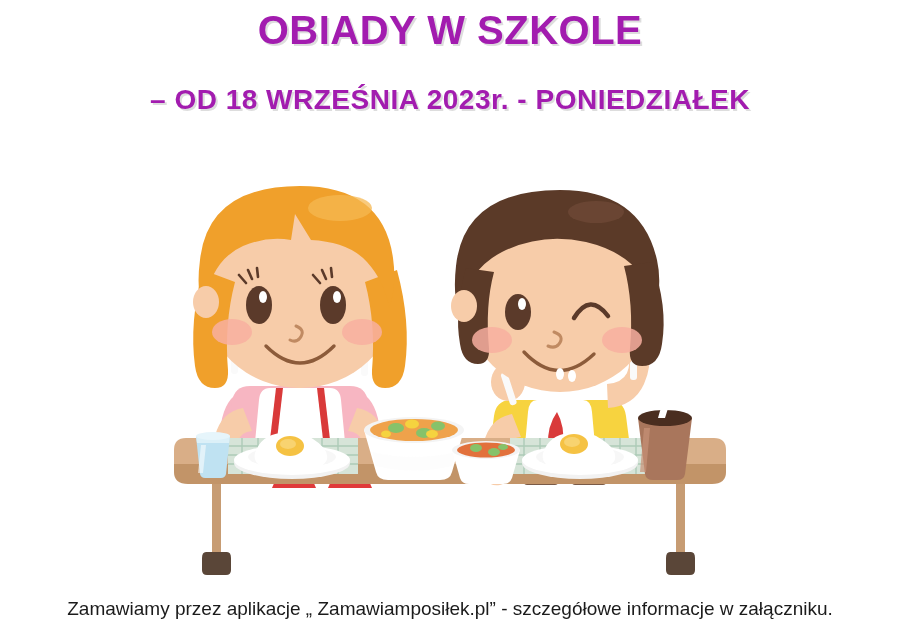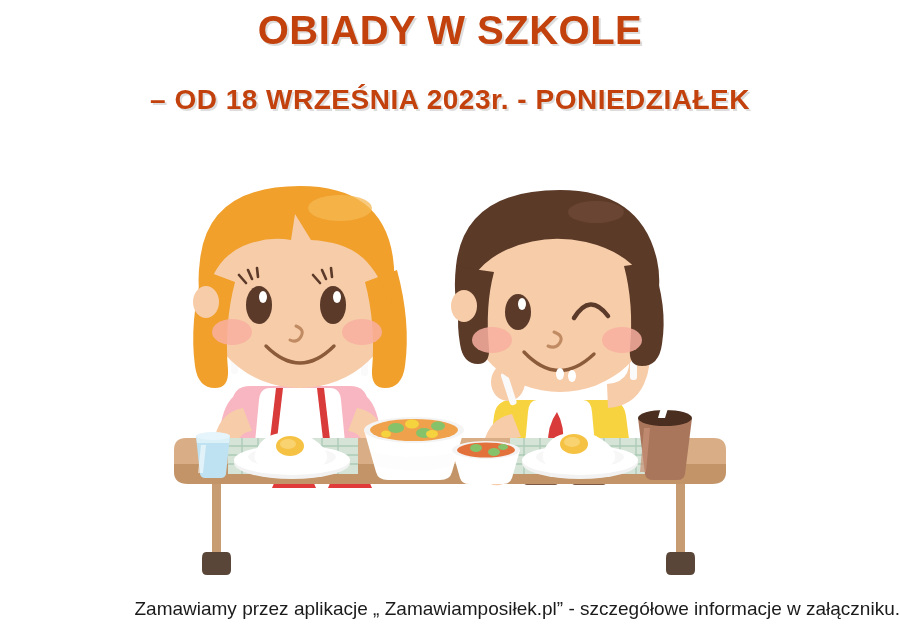--- a/index.html
+++ b/index.html
@@ -27,42 +27,42 @@
     left: 0;
     top: 0;
     width: 900px;
     text-align: center;
     padding-top: 6px;
   }
   .headline-line {
     display: block;
     font-family: "Liberation Sans", sans-serif;
     font-weight: bold;
-    color: #c2410c;
+    color: #a21caf;
     letter-spacing: 0.5px;
     text-shadow: 2px 2px 0 rgba(180,180,180,0.45);
     white-space: nowrap;
   }
   .headline-line-1 {
     font-size: 40px;
     line-height: 48px;
   }
   .headline-line-2 {
     font-size: 28px;
     line-height: 48px;
     margin-top: 22px;
   }
 
   
   .caption {
     position: absolute;
     left: 0;
     top: 596px;
     width: 900px;
-    text-align: right;
+    text-align: center;
     font-family: "Liberation Sans", sans-serif;
     font-size: 19px;
     line-height: 26px;
     color: #1b1b1b;
     white-space: nowrap;
   }
 
   
   .illustration {
     position: absolute;

